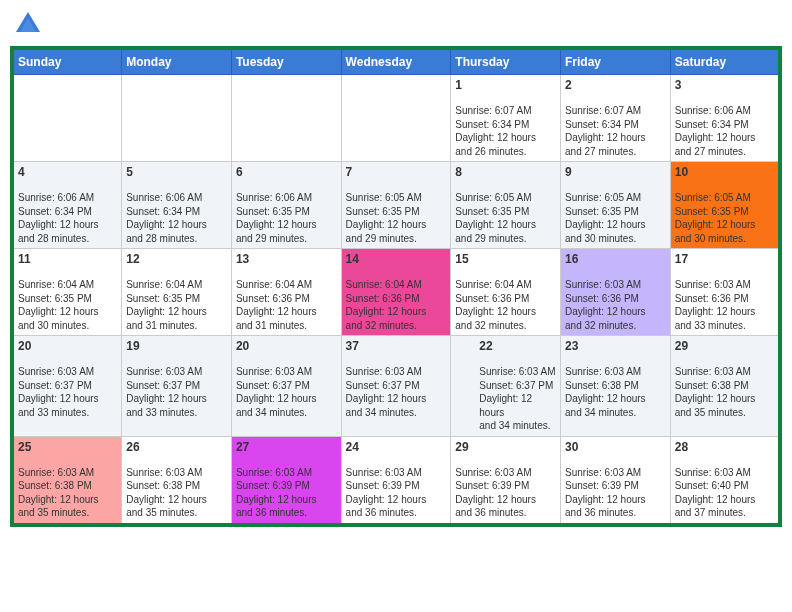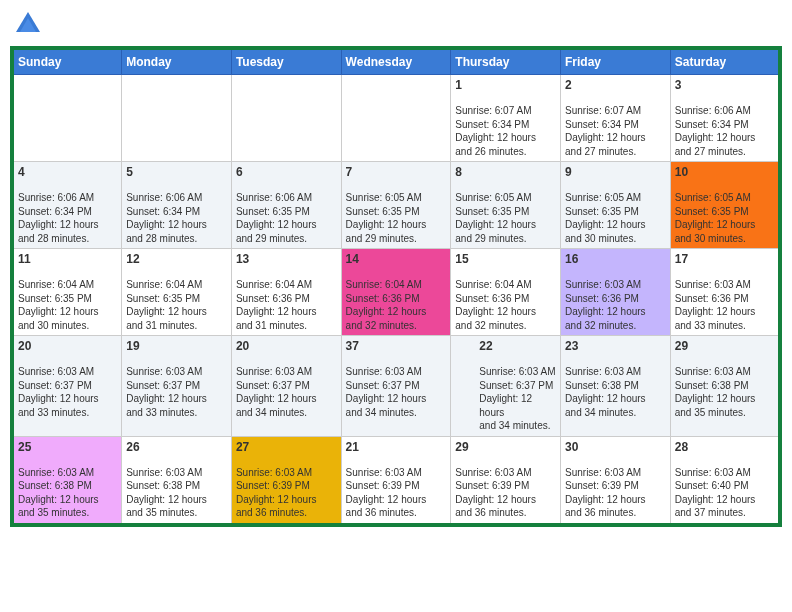--- a/index.html
+++ b/index.html
@@ -307,43 +307,43 @@
         </td>
         <td style="background: rgb(240, 244, 248);">
           <span class="day-number">29</span>
           <div class="day-info" style="white-space: pre-line;">Sunrise: 6:03 AM
 Sunset: 6:38 PM
 Daylight: 12 hours
 and 35 minutes.</div>
         </td>
       </tr>
       <tr>
-        <td style="background: #f0abfc;">
+        <td style="background: #fca5a5;">
           <span class="day-number">25</span>
           <div class="day-info" style="white-space: pre-line;">Sunrise: 6:03 AM
 Sunset: 6:38 PM
 Daylight: 12 hours
 and 35 minutes.</div>
         </td>
         <td style="background: rgb(255, 255, 255);">
           <span class="day-number">26</span>
           <div class="day-info" style="white-space: pre-line;">Sunrise: 6:03 AM
 Sunset: 6:38 PM
 Daylight: 12 hours
 and 35 minutes.</div>
         </td>
-        <td style="background: #eab308;">
+        <td style="background: #d946ef;">
           <span class="day-number">27</span>
           <div class="day-info" style="white-space: pre-line;">Sunrise: 6:03 AM
 Sunset: 6:39 PM
 Daylight: 12 hours
 and 36 minutes.</div>
         </td>
         <td style="background: rgb(255, 255, 255);">
-          <span class="day-number">21</span>
+          <span class="day-number">24</span>
           <div class="day-info" style="white-space: pre-line;">Sunrise: 6:03 AM
 Sunset: 6:39 PM
 Daylight: 12 hours
 and 36 minutes.</div>
         </td>
         <td style="background: rgb(255, 255, 255);">
           <span class="day-number">29</span>
           <div class="day-info" style="white-space: pre-line;">Sunrise: 6:03 AM
 Sunset: 6:39 PM
 Daylight: 12 hours

